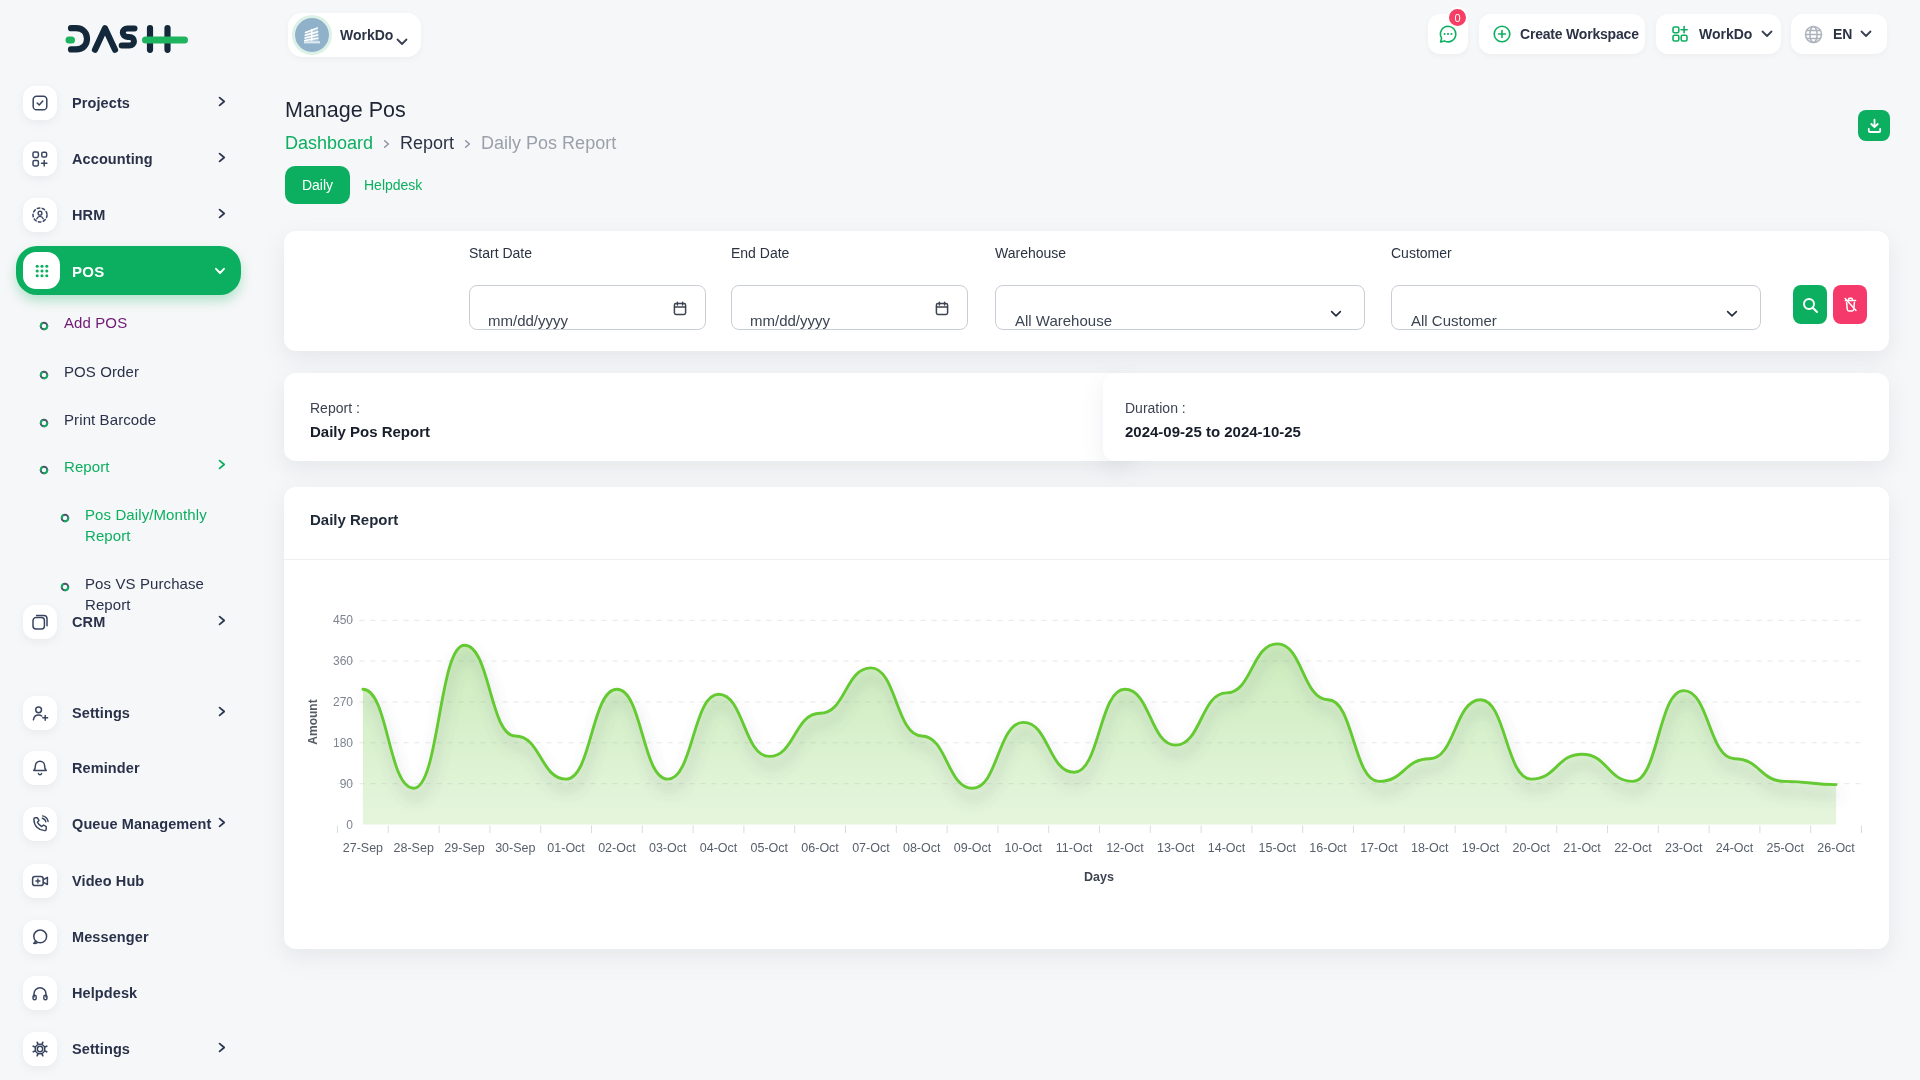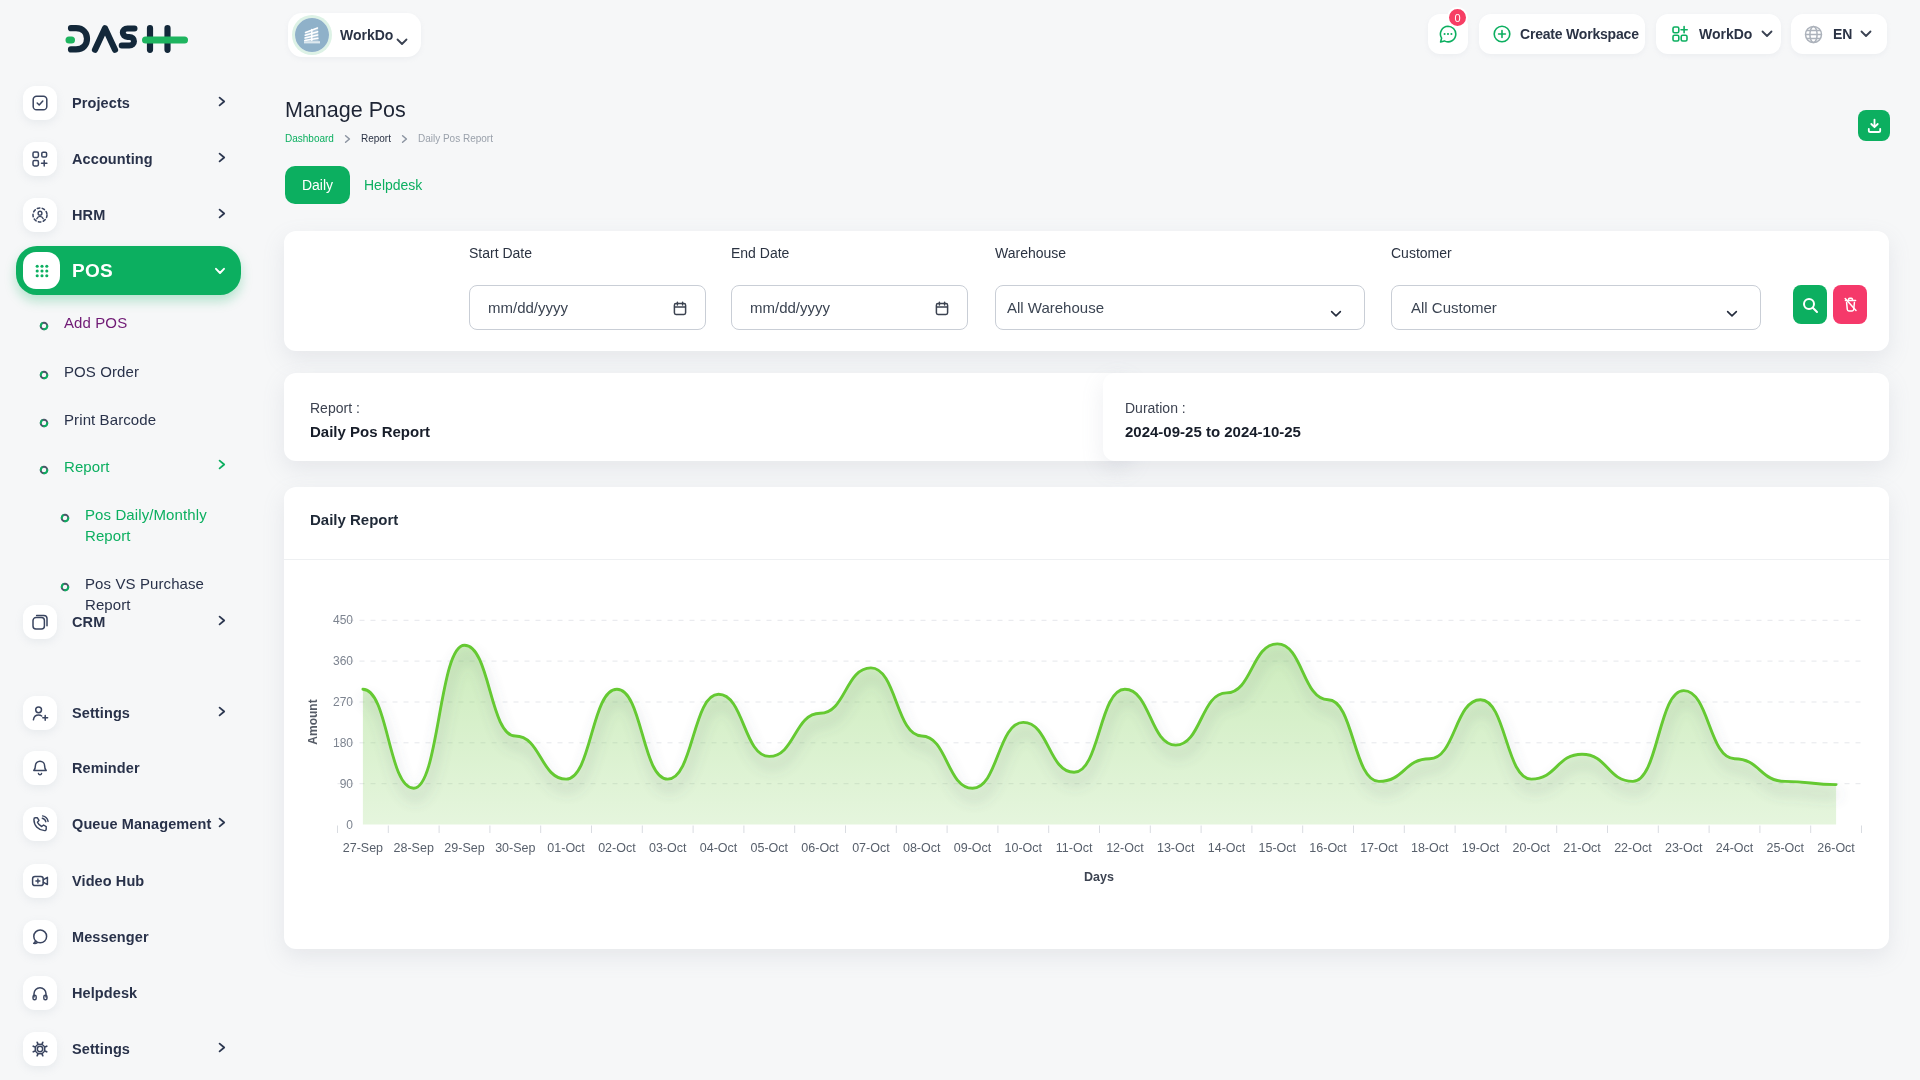--- a/index.html
+++ b/index.html
@@ -6,35 +6,35 @@
 .logo{position:absolute;left:62px;top:22px}
 .mitem{position:absolute;left:0;width:256px;height:38px}
 .ibox{position:absolute;left:23px;top:2px;width:34px;height:34px;background:#fff;border-radius:12px;box-shadow:0 3px 8px rgba(150,160,175,.14);display:flex;align-items:center;justify-content:center}
 .mlabel{position:absolute;left:72px;top:50%;transform:translateY(-50%);font-size:14.5px;font-weight:bold;color:#29324a;letter-spacing:.1px}
 .mlabel.sub{left:64px;font-weight:normal;font-size:15px}
 .mlabel.sub2{left:85px;font-weight:normal;font-size:15px;line-height:21px;transform:none;top:-4px}
 .ring{position:absolute;top:50%;margin-top:-5px;width:10px;height:10px}
 .mchev{position:absolute;right:28px;top:50%;transform:translateY(-50%)}
 .pospill{position:absolute;left:16px;width:225px;height:49px;background:#0caf60;border-radius:21px;box-shadow:0 6px 12px rgba(12,175,96,.28)}
 .posbox{position:absolute;left:7px;top:6px;width:37px;height:37px;background:#fff;border-radius:13px;display:flex;align-items:center;justify-content:center}
-.pospill>span:not(.pchev){position:absolute;left:56px;top:50%;transform:translateY(-50%);color:#fff;font-size:19px;font-weight:bold;letter-spacing:.3px}
+.pospill>span:not(.pchev){position:absolute;left:56px;top:50%;transform:translateY(-50%);color:#fff;font-size:15px;font-weight:bold;letter-spacing:.3px}
 .pchev{position:absolute;right:14px;top:18px}
 .pill{position:absolute;background:#fff;border-radius:12px;box-shadow:0 2px 5px rgba(160,170,185,.10);display:flex;align-items:center;white-space:nowrap}
 .ptxt{font-size:14px;font-weight:bold;color:#2b3345}
 h1{position:absolute;left:285px;top:98px;font-size:21.5px;font-weight:normal;color:#1d2434}
-.bc{position:absolute;left:285px;top:133px;font-size:10px;display:flex;align-items:center;gap:9px}
+.bc{position:absolute;left:285px;top:133px;font-size:18px;display:flex;align-items:center;gap:9px}
 .bc a{color:#0caf60;text-decoration:none}
 .bc .b2{color:#2b3345}
 .bc .b3{color:#9aa1ab}
 .dl{position:absolute;left:1858px;top:110px;width:32px;height:31px;background:#0caf60;border-radius:8px;display:flex;align-items:center;justify-content:center}
 .tab1{position:absolute;left:285px;top:166px;width:65px;height:38px;background:#0caf60;border-radius:10px;color:#fff;font-size:14px;display:flex;align-items:center;justify-content:center}
 .tab2{position:absolute;left:364px;top:166px;height:38px;display:flex;align-items:center;color:#0caf60;font-size:14px}
 .card{position:absolute;background:#fff;border-radius:12px;box-shadow:0 8px 22px rgba(140,152,168,.16)}
 .flabel{position:absolute;top:14px;font-size:14px;color:#2b3342}
-.finput{position:absolute;top:54px;height:45px;border:1px solid #c9ced6;border-radius:8px;background:#fff;display:flex;align-items:center;font-size:15px;color:#3c4553}
+.finput{position:absolute;top:54px;height:45px;border:1px solid #c9ced6;border-radius:8px;background:#fff;display:flex;align-items:flex-end;font-size:15px;color:#3c4553}
 .btn{position:absolute;top:54px;width:34px;height:39px;border-radius:8px;display:flex;align-items:center;justify-content:center}
 .ctit{font-size:14px;color:#3c4250}
 .cbold{font-size:15px;font-weight:bold;color:#171d29;margin-top:7px}
 </style></head>
 <body>
 <div class="logo"><svg width="128" height="34" viewBox="0 0 128 34" fill="none" xmlns="http://www.w3.org/2000/svg" style="">
       <rect x="3.5" y="14.4" width="9.5" height="7" rx="3.5" fill="#1eb45f"></rect>
       <path d="M9 6.2h5c7.6 0 11 5.2 11 10.6 0 5.4-3.4 10.6-11 10.6H9" stroke="#13283a" stroke-width="6.2" stroke-linecap="round" stroke-linejoin="round"></path>
       <path d="M33 27.8 43 6.2 53 27.8" stroke="#13283a" stroke-width="6.2" stroke-linecap="round" stroke-linejoin="round"></path>
       <path d="M72.5 6.4h-7c-2.9 0-4.7 1.9-4.7 4.2s1.8 4.3 4.7 4.3h1.8c2.9 0 4.7 1.9 4.7 4.3s-1.8 4.2-4.7 4.2h-7.6" stroke="#13283a" stroke-width="6.0" stroke-linecap="round" stroke-linejoin="round"></path>
@@ -343,21 +343,21 @@
         </svg></span>
     </div>
   <div class="finput" style="left:447px;width:237px">
       <span style="margin-left:18px">mm/dd/yyyy</span>
       <span style="position:absolute;right:18px;top:15px"><svg width="14" height="15" viewBox="0 0 14 15" fill="none" xmlns="http://www.w3.org/2000/svg" style="">
           <rect x="1.4" y="2.6" width="11.2" height="10.8" rx="1.6" stroke="#3b4250" stroke-width="1.5"></rect>
           <path d="M4.4 1.2v2.8M9.6 1.2v2.8M1.6 6h10.8" stroke="#3b4250" stroke-width="1.5" stroke-linecap="round" stroke-linejoin="round"></path>
         </svg></span>
     </div>
   <div class="finput" style="left:711px;width:370px">
-      <span style="margin-left:11px">All Warehouse</span>
+      <span style="margin-left:19px">All Warehouse</span>
       <span style="position:absolute;right:22px;top:18px"><svg width="12" height="8" viewBox="0 0 13 9" fill="none" xmlns="http://www.w3.org/2000/svg" style="">
           <path d="M1.6 1.8 6.5 6.6 11.4 1.8" stroke="#242c3d" stroke-width="1.8" stroke-linecap="round" stroke-linejoin="round"></path>
         </svg></span>
     </div>
   <div class="finput" style="left:1107px;width:370px">
       <span style="margin-left:19px">All Customer</span>
       <span style="position:absolute;right:22px;top:18px"><svg width="12" height="8" viewBox="0 0 13 9" fill="none" xmlns="http://www.w3.org/2000/svg" style="">
           <path d="M1.6 1.8 6.5 6.6 11.4 1.8" stroke="#242c3d" stroke-width="1.8" stroke-linecap="round" stroke-linejoin="round"></path>
         </svg></span>
     </div>

